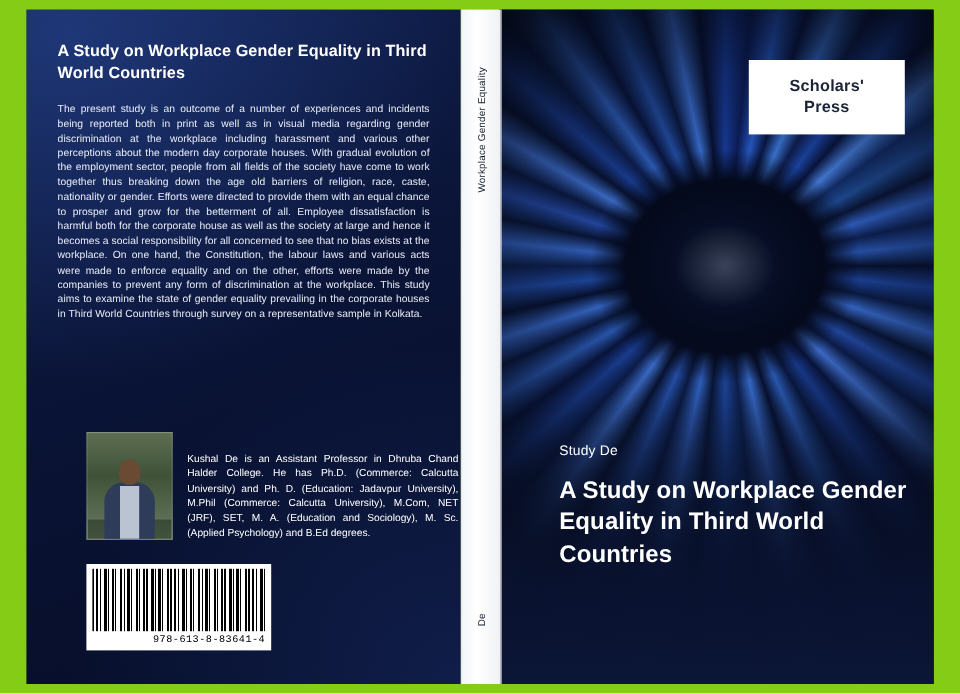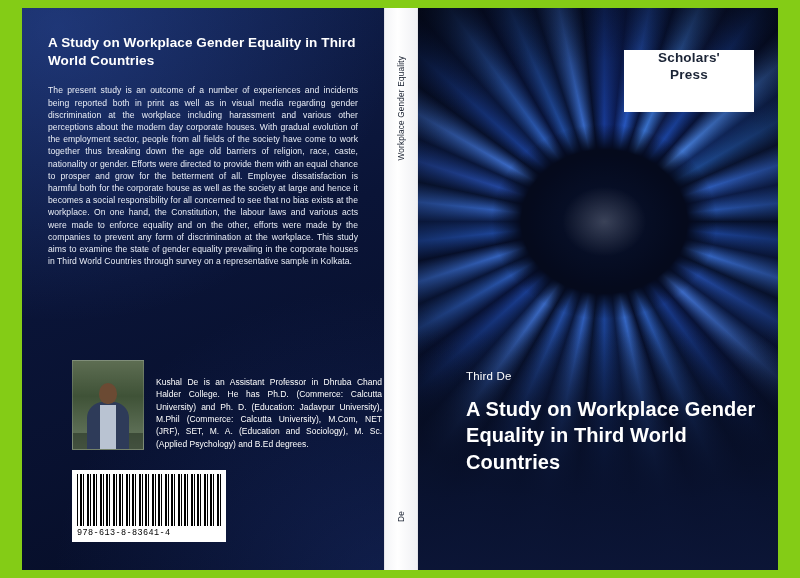--- a/index.html
+++ b/index.html
@@ -152,21 +152,21 @@
   .barcode-bars {
     height: 52px;
     width: 100%;
     background-image: repeating-linear-gradient(90deg,
       #000 0px, #000 1px, #fff 1px, #fff 3px,
       #000 3px, #000 5px, #fff 5px, #fff 6px,
       #000 6px, #000 7px, #fff 7px, #fff 10px,
       #000 10px, #000 12px, #fff 12px, #fff 13px);
   }
   .barcode-num {
-    text-align: left;
+    text-align: right;
     font-family: "Liberation Mono", monospace;
     font-size: 8.5px;
     color: #000000;
     letter-spacing: 0.4px;
     margin-top: 2px;
   }
 
   
   .spine {
     position: absolute;
@@ -264,20 +264,21 @@
   .publisher-badge {
     position: absolute;
     right: 24px;
     top: 42px;
     width: 130px;
     height: 62px;
     background: #ffffff;
     display: flex;
     flex-direction: column;
     align-items: center;
+    justify-content: center;
     z-index: 5;
   }
   .publisher-badge span {
     color: #1b2436;
     font-size: 13.5px;
     font-weight: bold;
     line-height: 1.25;
     letter-spacing: 0.2px;
   }
   .front-author {
@@ -342,17 +343,17 @@
     <div class="tunnel"></div>
     <div class="tunnel-soft"></div>
     <div class="tunnel-vignette"></div>
     <div class="front-bottom-fade"></div>
 
     <div class="publisher-badge">
       <span>Scholars'</span>
       <span>Press</span>
     </div>
 
-    <div class="front-author">Third De</div>
+    <div class="front-author">Study De</div>
     <div class="front-title">A Study on Workplace Gender Equality in Third World Countries</div>
   </div>
 
 </div>
 
 </body></html>

